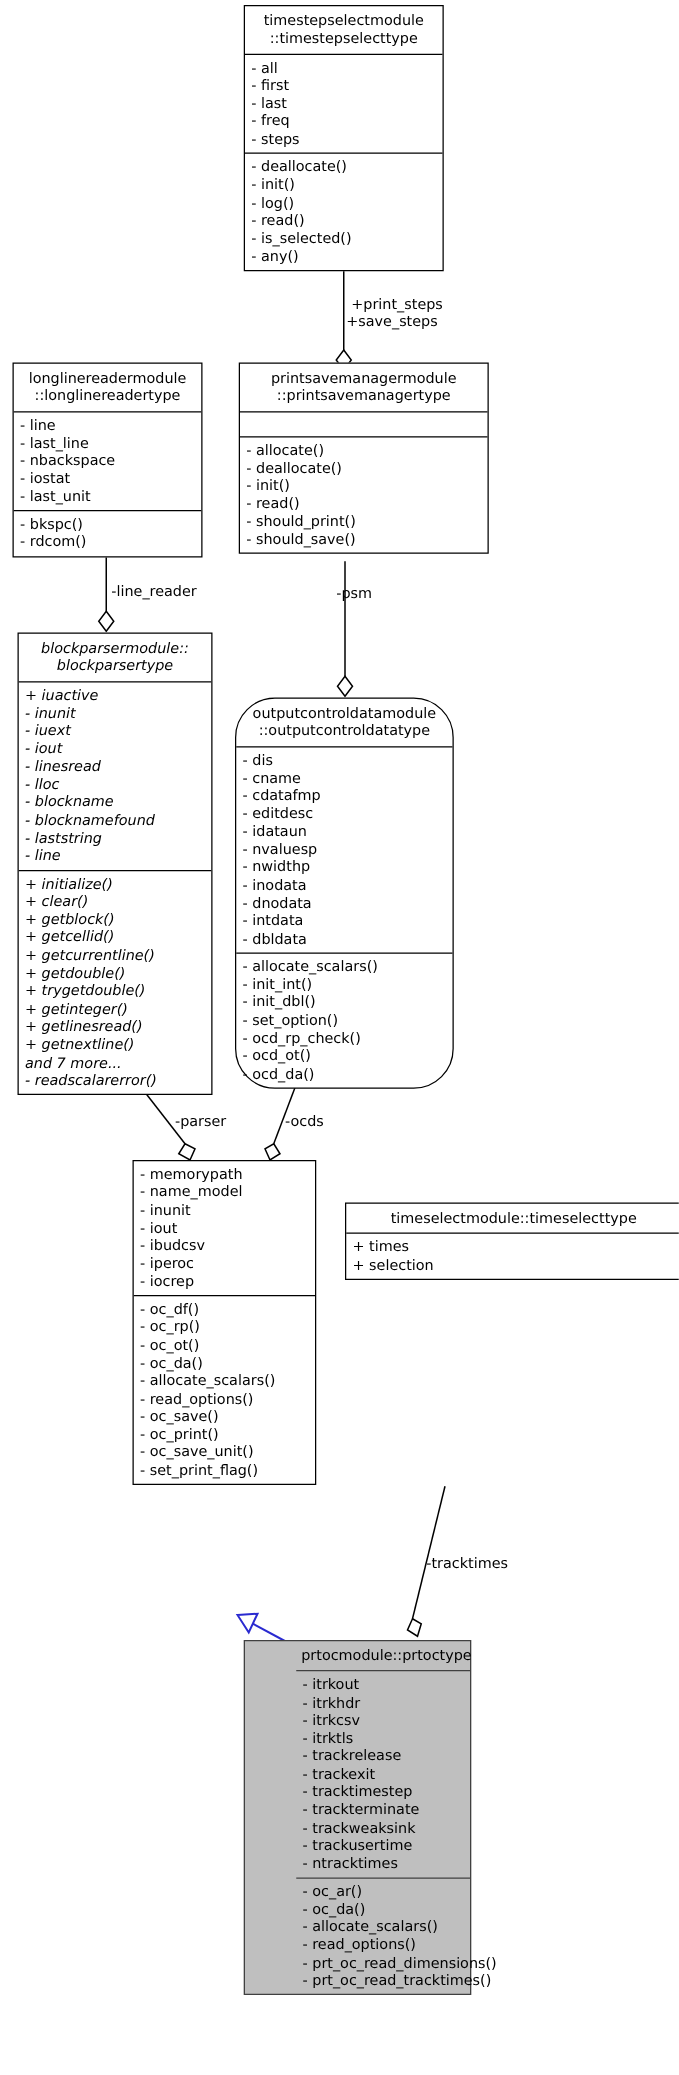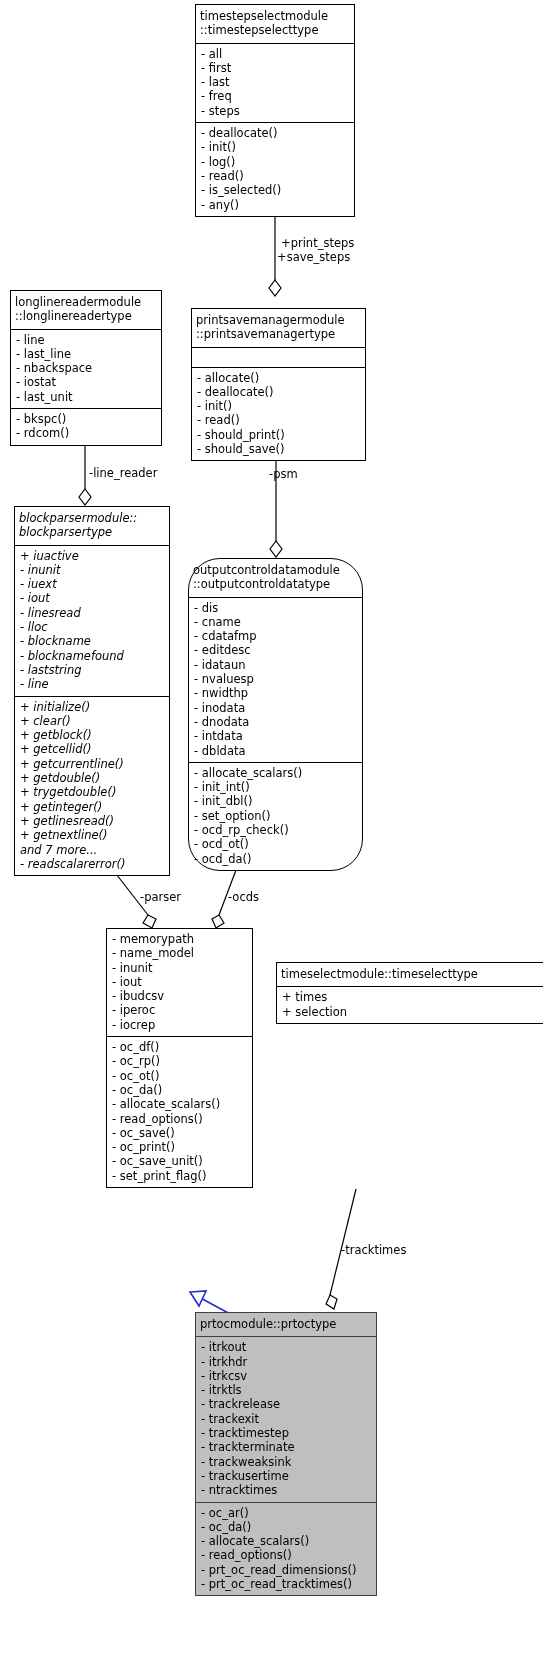--- a/index.html
+++ b/index.html
@@ -33,32 +33,33 @@
     box-sizing: border-box;
     border: 1px solid #000000;
     background: #ffffff;
     font-size: 11.5px;
     line-height: 14.3px;
     color: #000000;
   }
   .node.filled {
     background: #bfbfbf;
     border: 1px solid #404040;
+    padding-left: 41px;
   }
   .node .compartment {
     padding: 3px 5px 4px 5px;
   }
   .node .compartment + .compartment {
     border-top: 1px solid #000000;
   }
   .node.filled .compartment + .compartment {
     border-top: 1px solid #404040;
   }
   .node .title {
-    text-align: left;
+    text-align: center;
     padding: 4px 4px 5px 4px;
     white-space: pre-line;
   }
   .node .member {
     white-space: pre;
   }
   .node .empty-compartment {
     height: 13px;
     padding: 3px 5px;
   }
@@ -148,21 +149,21 @@
       <div class="member">- last_unit</div>
     </div>
     <div class="compartment">
       <div class="member">- bkspc()</div>
       <div class="member">- rdcom()</div>
     </div>
   </div>
 
   <div class="edge-label" style="left:89px; top:466px;">-line_reader</div>
 
-  <div class="node" style="left:191px; top:308px; width:175px;">
+  <div class="node" style="left:191px; top:290px; width:200px;">
     <div class="compartment title">printsavemanagermodule
 ::printsavemanagertype</div>
     <div class="compartment empty-compartment"></div>
     <div class="compartment">
       <div class="member">- allocate()</div>
       <div class="member">- deallocate()</div>
       <div class="member">- init()</div>
       <div class="member">- read()</div>
       <div class="member">- should_print()</div>
       <div class="member">- should_save()</div>

